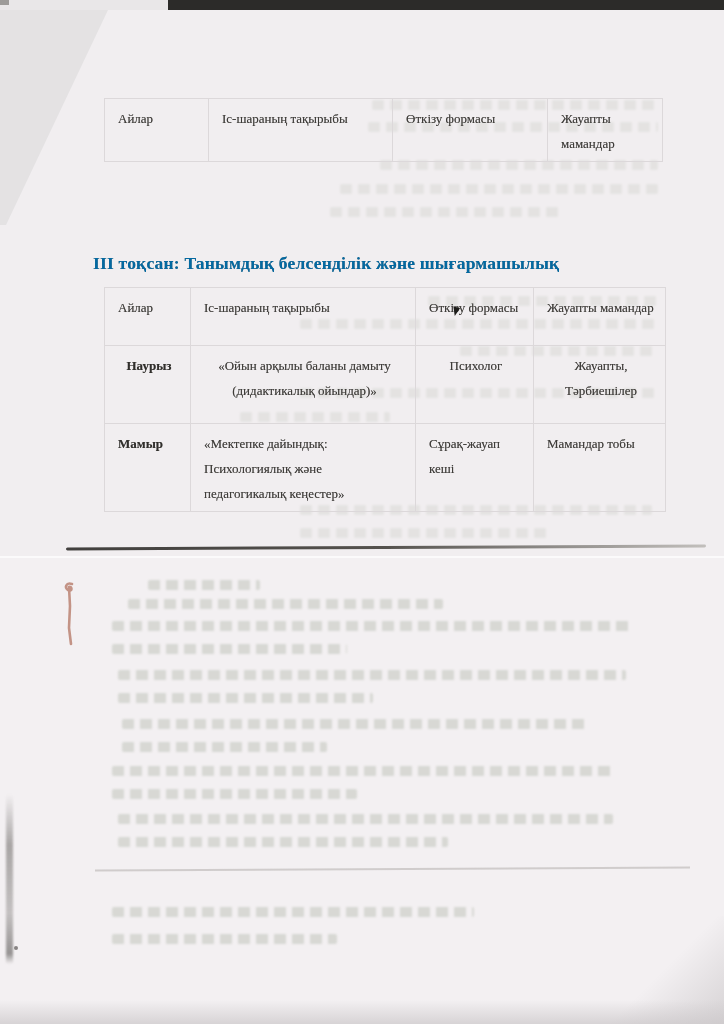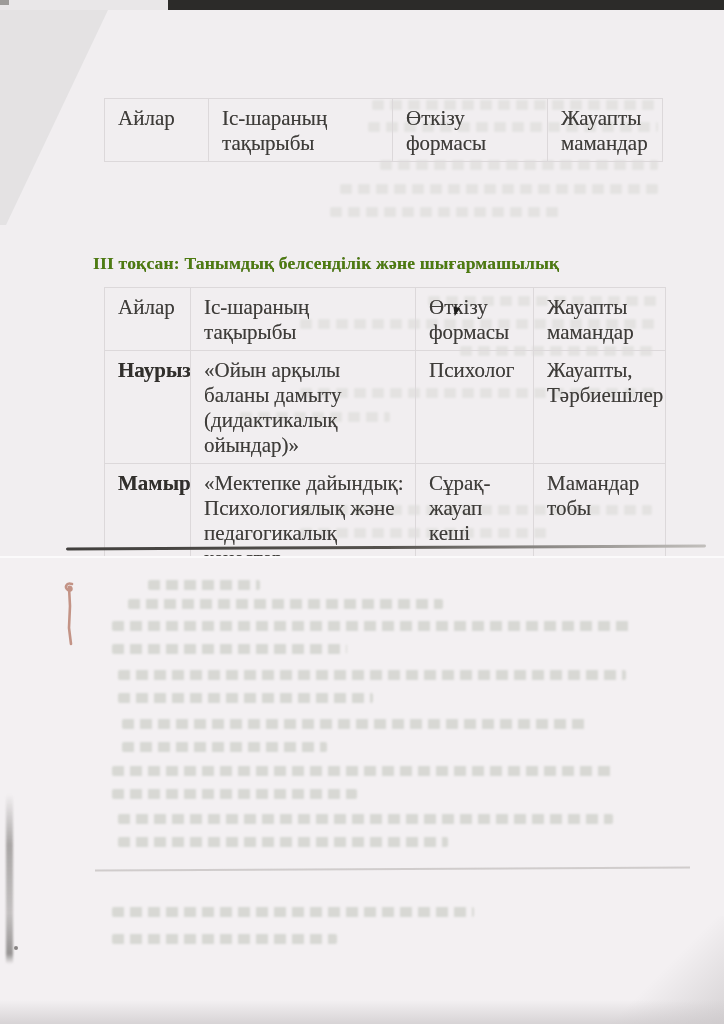--- a/index.html
+++ b/index.html
@@ -88,40 +88,40 @@
       rgba(134,146,122,.6) 0px,rgba(134,146,122,.6) 12px,
       rgba(134,146,122,0) 12px,rgba(134,146,122,0) 18px);
     filter:blur(.8px);
   }
   .g-up{opacity:.20}
   .g-low{opacity:.42}
 
   
   .section-heading{
     position:absolute;left:93px;top:243px;width:560px;
-    font-size:17.5px;font-weight:700;color:#4d7c0f;
+    font-size:17.5px;font-weight:700;color:#0369a1;
     letter-spacing:.2px;
     text-shadow:0 0 .5px rgba(51,49,46,.55);
   }
   table.doc-table{
     position:absolute;border-collapse:collapse;table-layout:fixed;
-    font-size:21px;line-height:25px;color:#3e3c39;
+    font-size:13px;line-height:25px;color:#3e3c39;
     text-shadow:0 0 .4px rgba(62,60,57,.5);
   }
   table.doc-table td{
     border:1px solid #dcd8da;vertical-align:top;
     padding:7px 10px 5px 13px;text-align:left;overflow:hidden;
   }
   table.doc-table td.month{font-weight:700;color:#312f2c;}
   .t1{left:104px;top:88px;width:558px;}
   .t1 tr.hdr td{height:45px;}
   .t1 tr.data td{height:64px;}
   .t2{left:104px;top:277px;width:561px;}
   .t2 tr.hdr td{height:45px;}
-  .t2 tr.r1 td{height:65px;}
+  .t2 tr.r1 td{height:65px;text-align:center;}
   .t2 tr.r2 td{height:42px;}
   .t2 tr.r3 td{height:56px;}
 
   .cursor-mark{
     position:absolute;left:452px;top:297px;width:0;height:0;
     border-left:4px solid transparent;border-right:3px solid transparent;
     border-top:9px solid #1e1d1b;
     transform:rotate(16deg);
   }
   .red-ink-mark{position:absolute;left:58px;top:22px;opacity:.6;}

